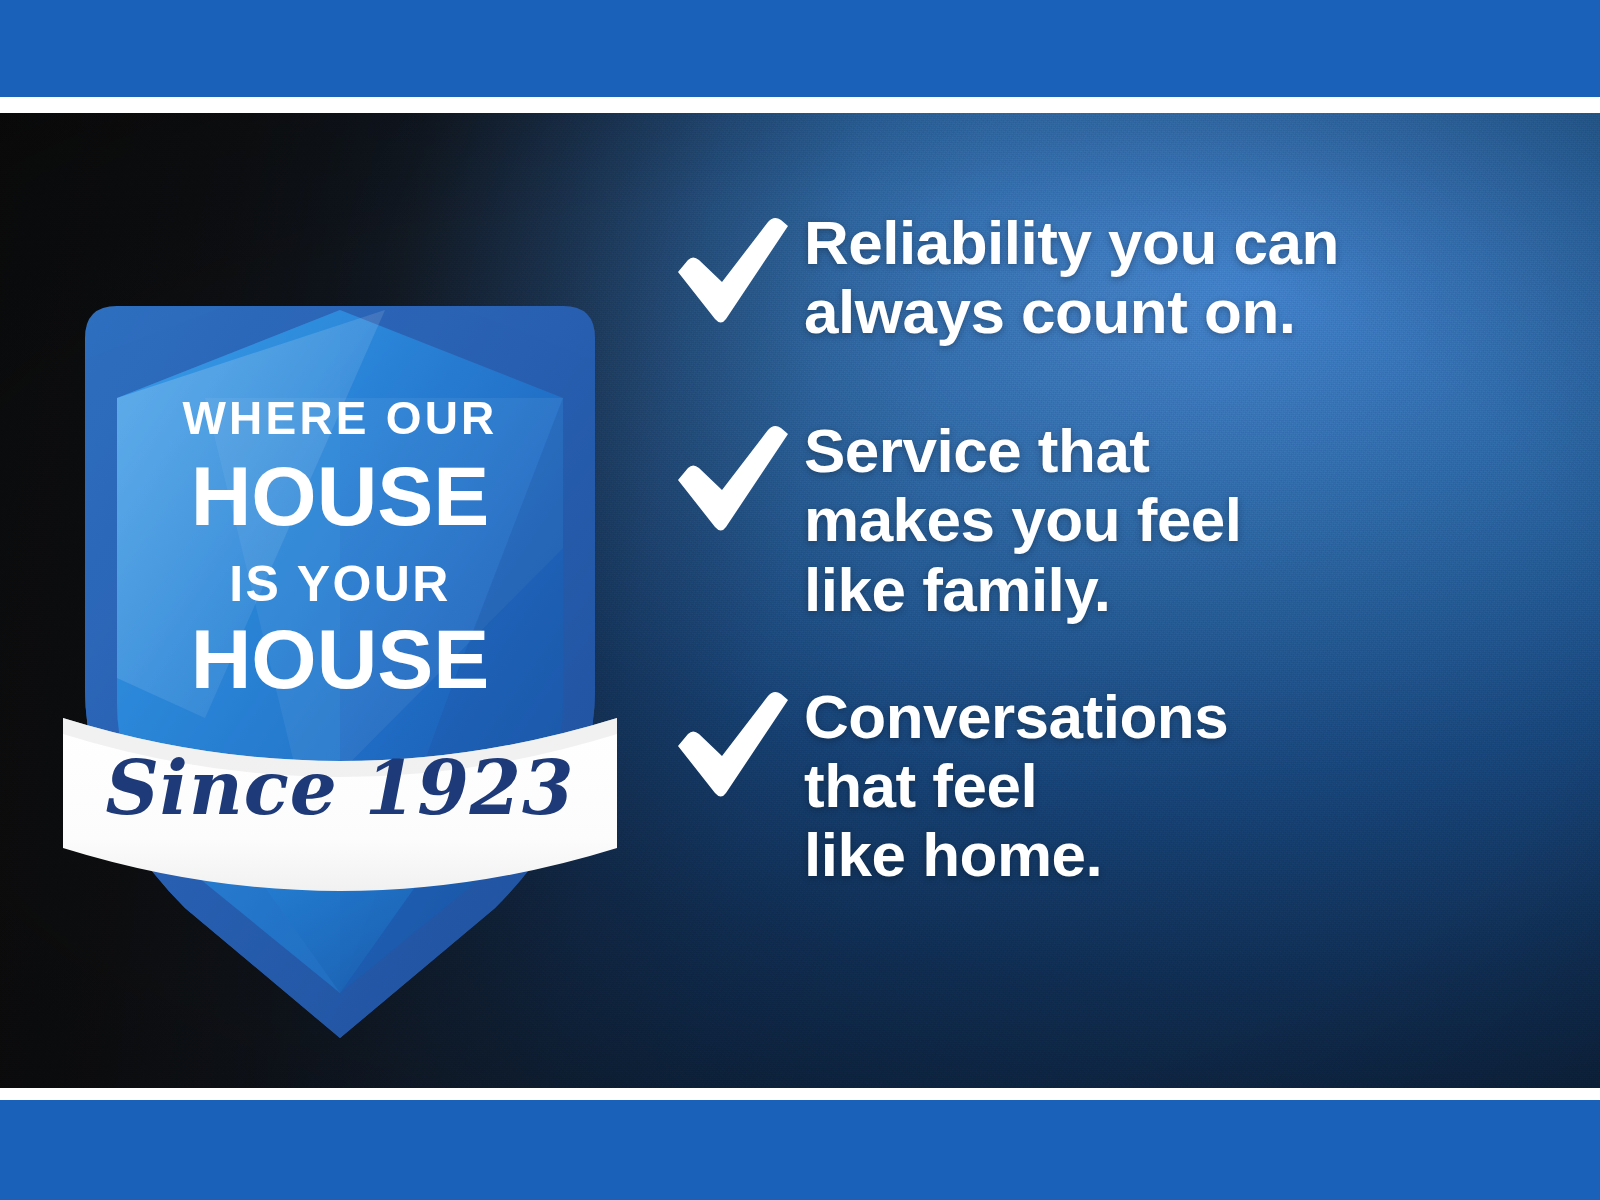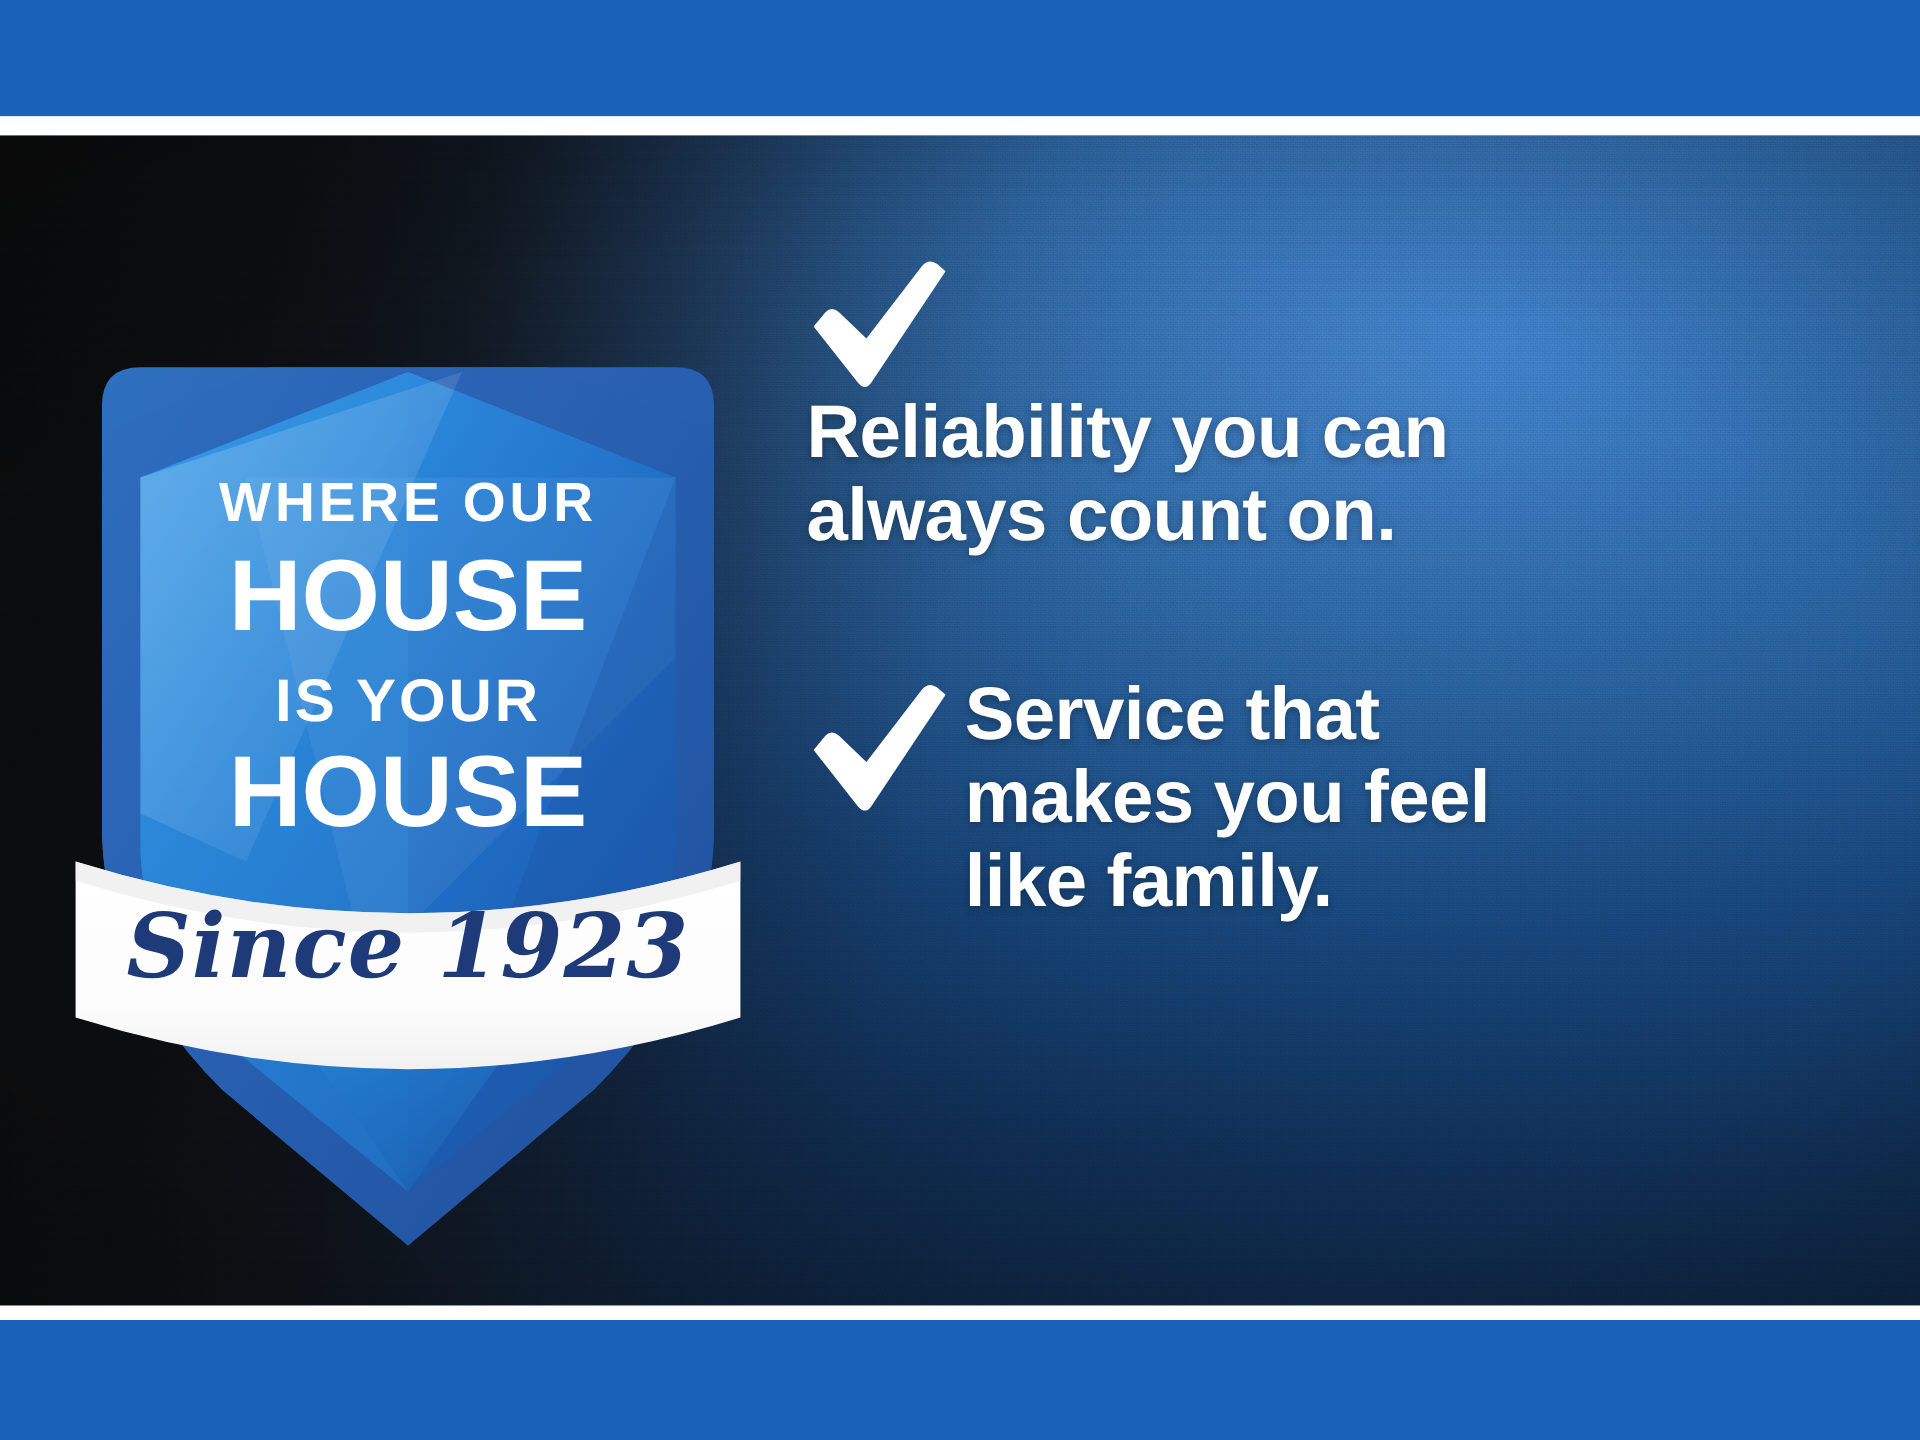--- a/index.html
+++ b/index.html
@@ -138,21 +138,21 @@
     font-family: "Liberation Sans", sans-serif;
     font-weight: 700;
     font-size: 62px;
     line-height: 1.115;
     letter-spacing: -0.5px;
     white-space: pre-line;
     text-shadow: 0 2px 7px rgba(0,0,0,0.28);
   }
 
   
-  .benefit.b1 { margin-bottom: 97px; flex-direction: column; }
+  .benefit.b1 { margin-bottom: 70px; }
   .benefit.b2 { margin-bottom: 58px; margin-top: 12px; }
 </style>
 </head>
 <body>
 
 <div id="canvas">
 
   <div class="brand-bar top"></div>
   <div class="bar-gap top"></div>
 
@@ -274,20 +274,30 @@
         <div class="check-wrap">
           <svg viewBox="0 0 120 110" xmlns="http://www.w3.org/2000/svg" aria-hidden="true">
             <path d="M 6 56 L 16 44 Q 21 39 27 44 L 50 66 L 96 6 Q 102 -1 109 4 L 116 10 L 54 103 Q 49 110 43 103 Z" fill="#ffffff"></path>
           </svg>
         </div>
         <div class="benefit-text">Service that
 makes you feel
 like family.</div>
       </div>
 
+      <div class="benefit b3">
+        <div class="check-wrap">
+          <svg viewBox="0 0 120 110" xmlns="http://www.w3.org/2000/svg" aria-hidden="true">
+            <path d="M 6 56 L 16 44 Q 21 39 27 44 L 50 66 L 96 6 Q 102 -1 109 4 L 116 10 L 54 103 Q 49 110 43 103 Z" fill="#ffffff"></path>
+          </svg>
+        </div>
+        <div class="benefit-text">Conversations
+that feel
+like home.</div>
+      </div>
 
     </div>
   </div>
 
   <div class="bar-gap bottom"></div>
   <div class="brand-bar bottom"></div>
 
 </div>
 
 </body></html>

